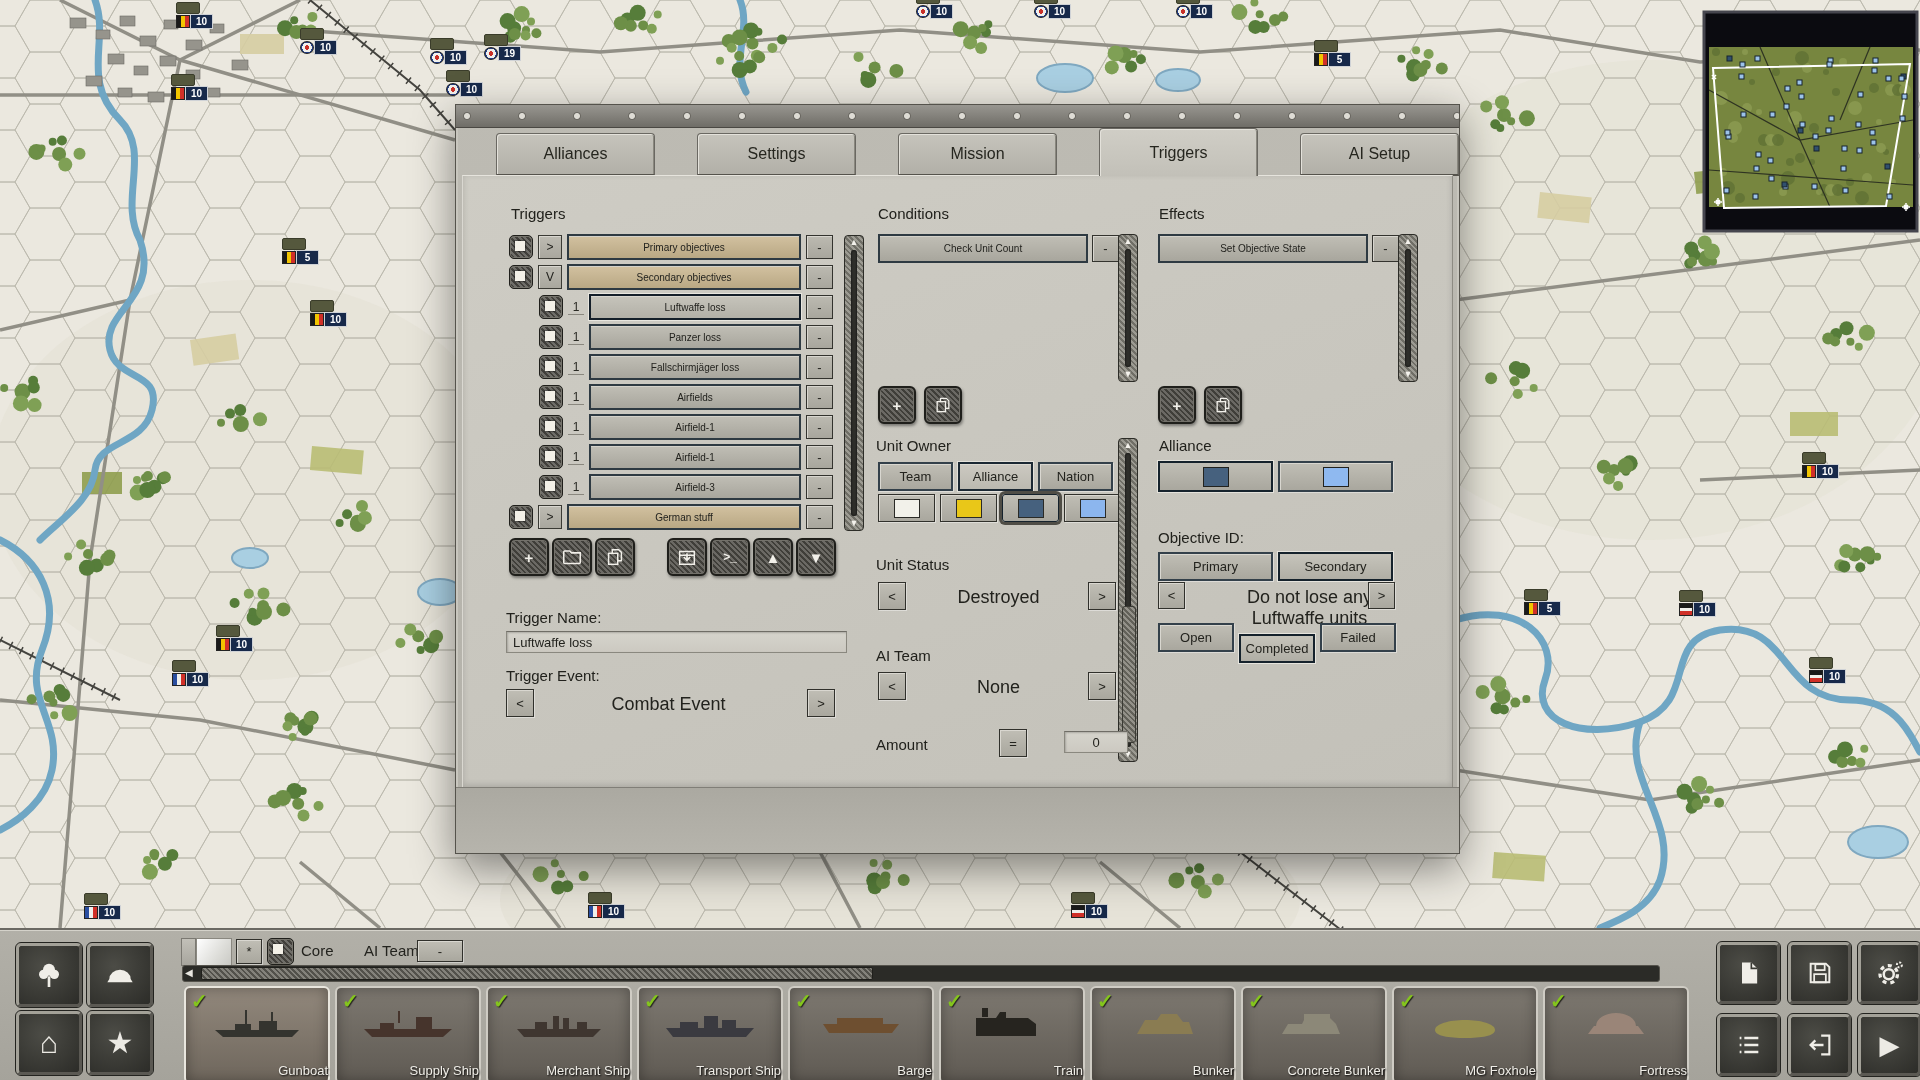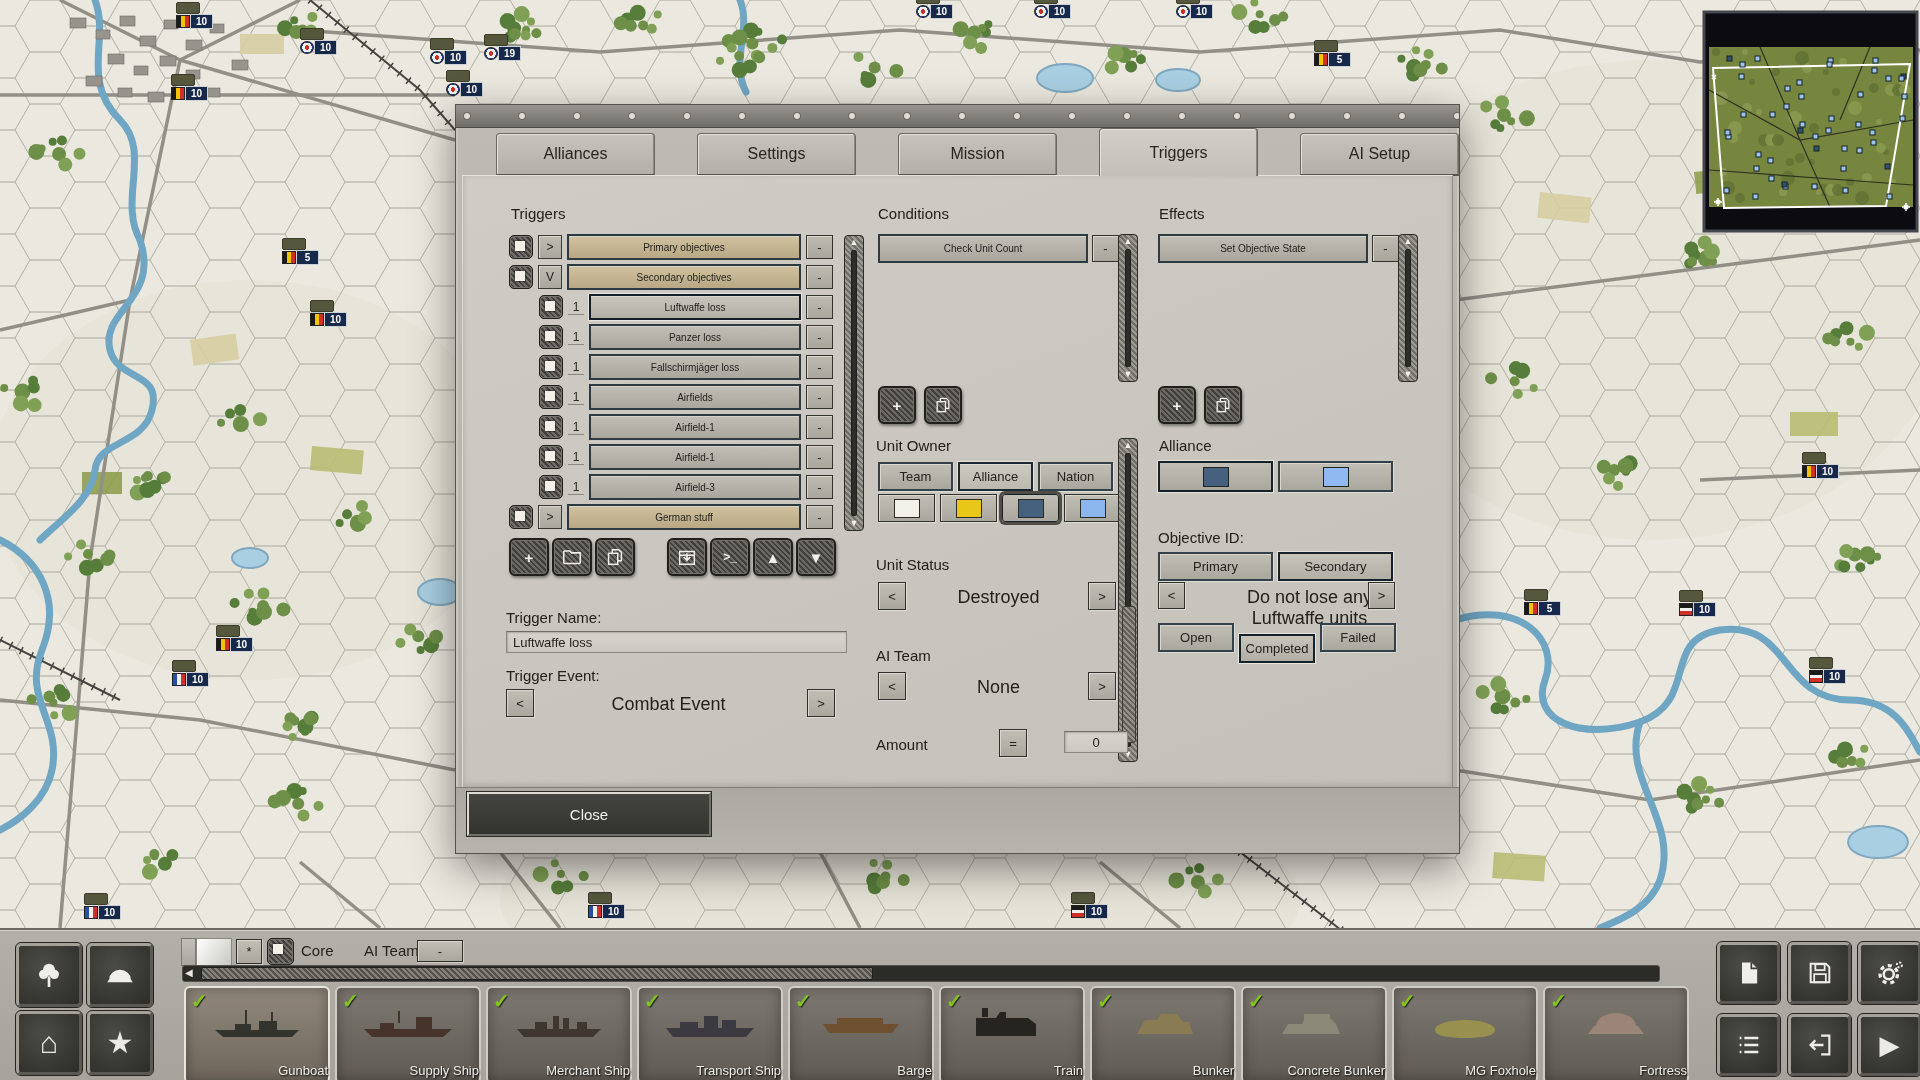--- a/index.html
+++ b/index.html
@@ -1003,21 +1003,20 @@
 
         <span class="sbtn statebtn" style="width:72px;">Open</span>
 
         <span class="sbtn statebtn sel" style="width:72px;margin-top:23px;">Completed</span>
 
         <span class="sbtn statebtn" style="width:72px;">Failed</span>
 
     </div>
 
     <div class="bstrip"></div>
-    <div class="closebtn">Close</div>
   </div>
 
   <div class="bottom-bar">
     <div class="darkbtn" style="left:16px;top:13px;">
       <svg width="32" height="32" viewBox="0 0 24 24">
         <circle cx="12" cy="8" r="4.5" fill="#f0eee8"></circle>
           <circle cx="8" cy="11.5" r="3.5" fill="#f0eee8"></circle>
         <circle cx="16" cy="11.5" r="3.5" fill="#f0eee8"></circle>
           <rect x="11" y="13" width="2" height="8" fill="#f0eee8"></rect>
       </svg>

